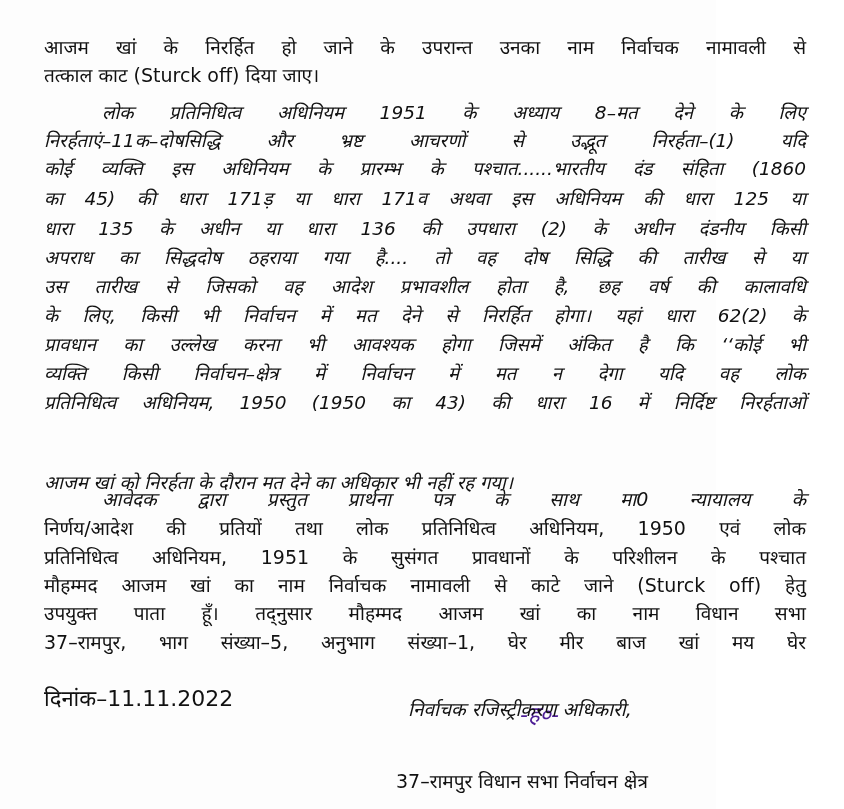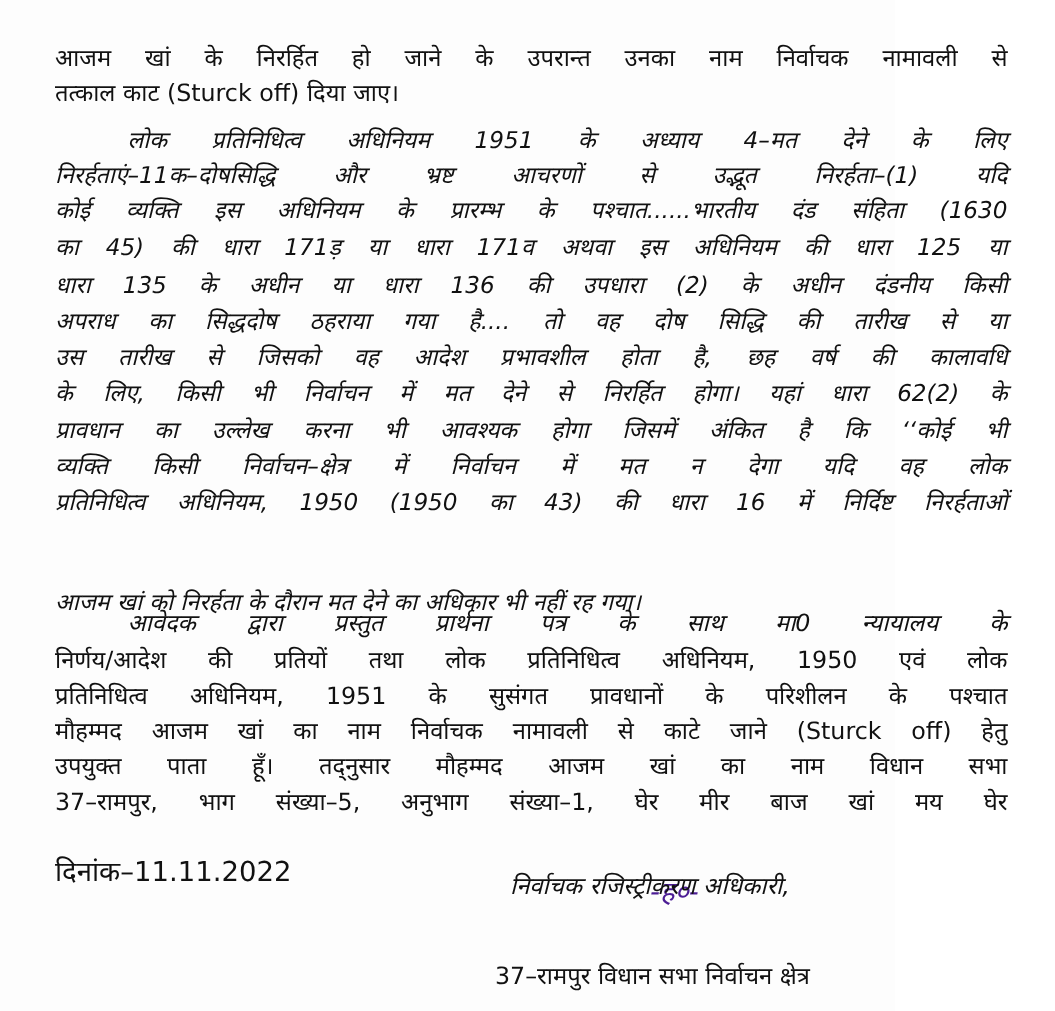--- a/index.html
+++ b/index.html
@@ -21,23 +21,23 @@
     .sig-line { position: absolute; font-size: 19px; line-height: 26px; white-space: nowrap; }
   </style>
 </head>
 <body>
 
 <div class="page">
 
   <div class="line" style="top:34px;">आजम खां के निरर्हित हो जाने के उपरान्त उनका नाम निर्वाचक नामावली से</div>
   <div class="line last" style="top:62px;">तत्काल काट (Sturck off) दिया जाए।</div>
 
-  <div class="line italic indent" style="top:100px;">लोक प्रतिनिधित्व अधिनियम 1951 के अध्याय 4–मत देने के लिए</div>
+  <div class="line italic indent" style="top:100px;">लोक प्रतिनिधित्व अधिनियम 1951 के अध्याय 8–मत देने के लिए</div>
   <div class="line italic" style="top:128px;">निरर्हताएं–11क–दोषसिद्धि और भ्रष्ट आचरणों से उद्भूत निरर्हता–(1) यदि</div>
-  <div class="line italic" style="top:156px;">कोई व्यक्ति इस अधिनियम के प्रारम्भ के पश्चात......भारतीय दंड संहिता (1630</div>
+  <div class="line italic" style="top:156px;">कोई व्यक्ति इस अधिनियम के प्रारम्भ के पश्चात......भारतीय दंड संहिता (1860</div>
   <div class="line italic" style="top:186px;">का 45) की धारा 171ड़ या धारा 171व अथवा इस अधिनियम की धारा 125 या</div>
   <div class="line italic" style="top:216px;">धारा 135 के अधीन या धारा 136 की उपधारा (2) के अधीन दंडनीय किसी</div>
   <div class="line italic" style="top:245px;">अपराध का सिद्धदोष ठहराया गया है.... तो वह दोष सिद्धि की तारीख से या</div>
   <div class="line italic" style="top:274px;">उस तारीख से जिसको वह आदेश प्रभावशील होता है, छह वर्ष की कालावधि</div>
   <div class="line italic" style="top:303px;">के लिए, किसी भी निर्वाचन में मत देने से निरर्हित होगा। यहां धारा 62(2) के</div>
   <div class="line italic" style="top:332px;">प्रावधान का उल्लेख करना भी आवश्यक होगा जिसमें अंकित है कि ‘‘कोई भी</div>
   <div class="line italic" style="top:361px;">व्यक्ति किसी निर्वाचन–क्षेत्र में निर्वाचन में मत न देगा यदि वह लोक</div>
   <div class="line italic" style="top:390px;">प्रतिनिधित्व अधिनियम, 1950 (1950 का 43) की धारा 16 में निर्दिष्ट निरर्हताओं</div>
   <div class="line italic last" style="top:447px;margin-top:23px;">आजम खां को निरर्हता के दौरान मत देने का अधिकार भी नहीं रह गया।</div>
 

